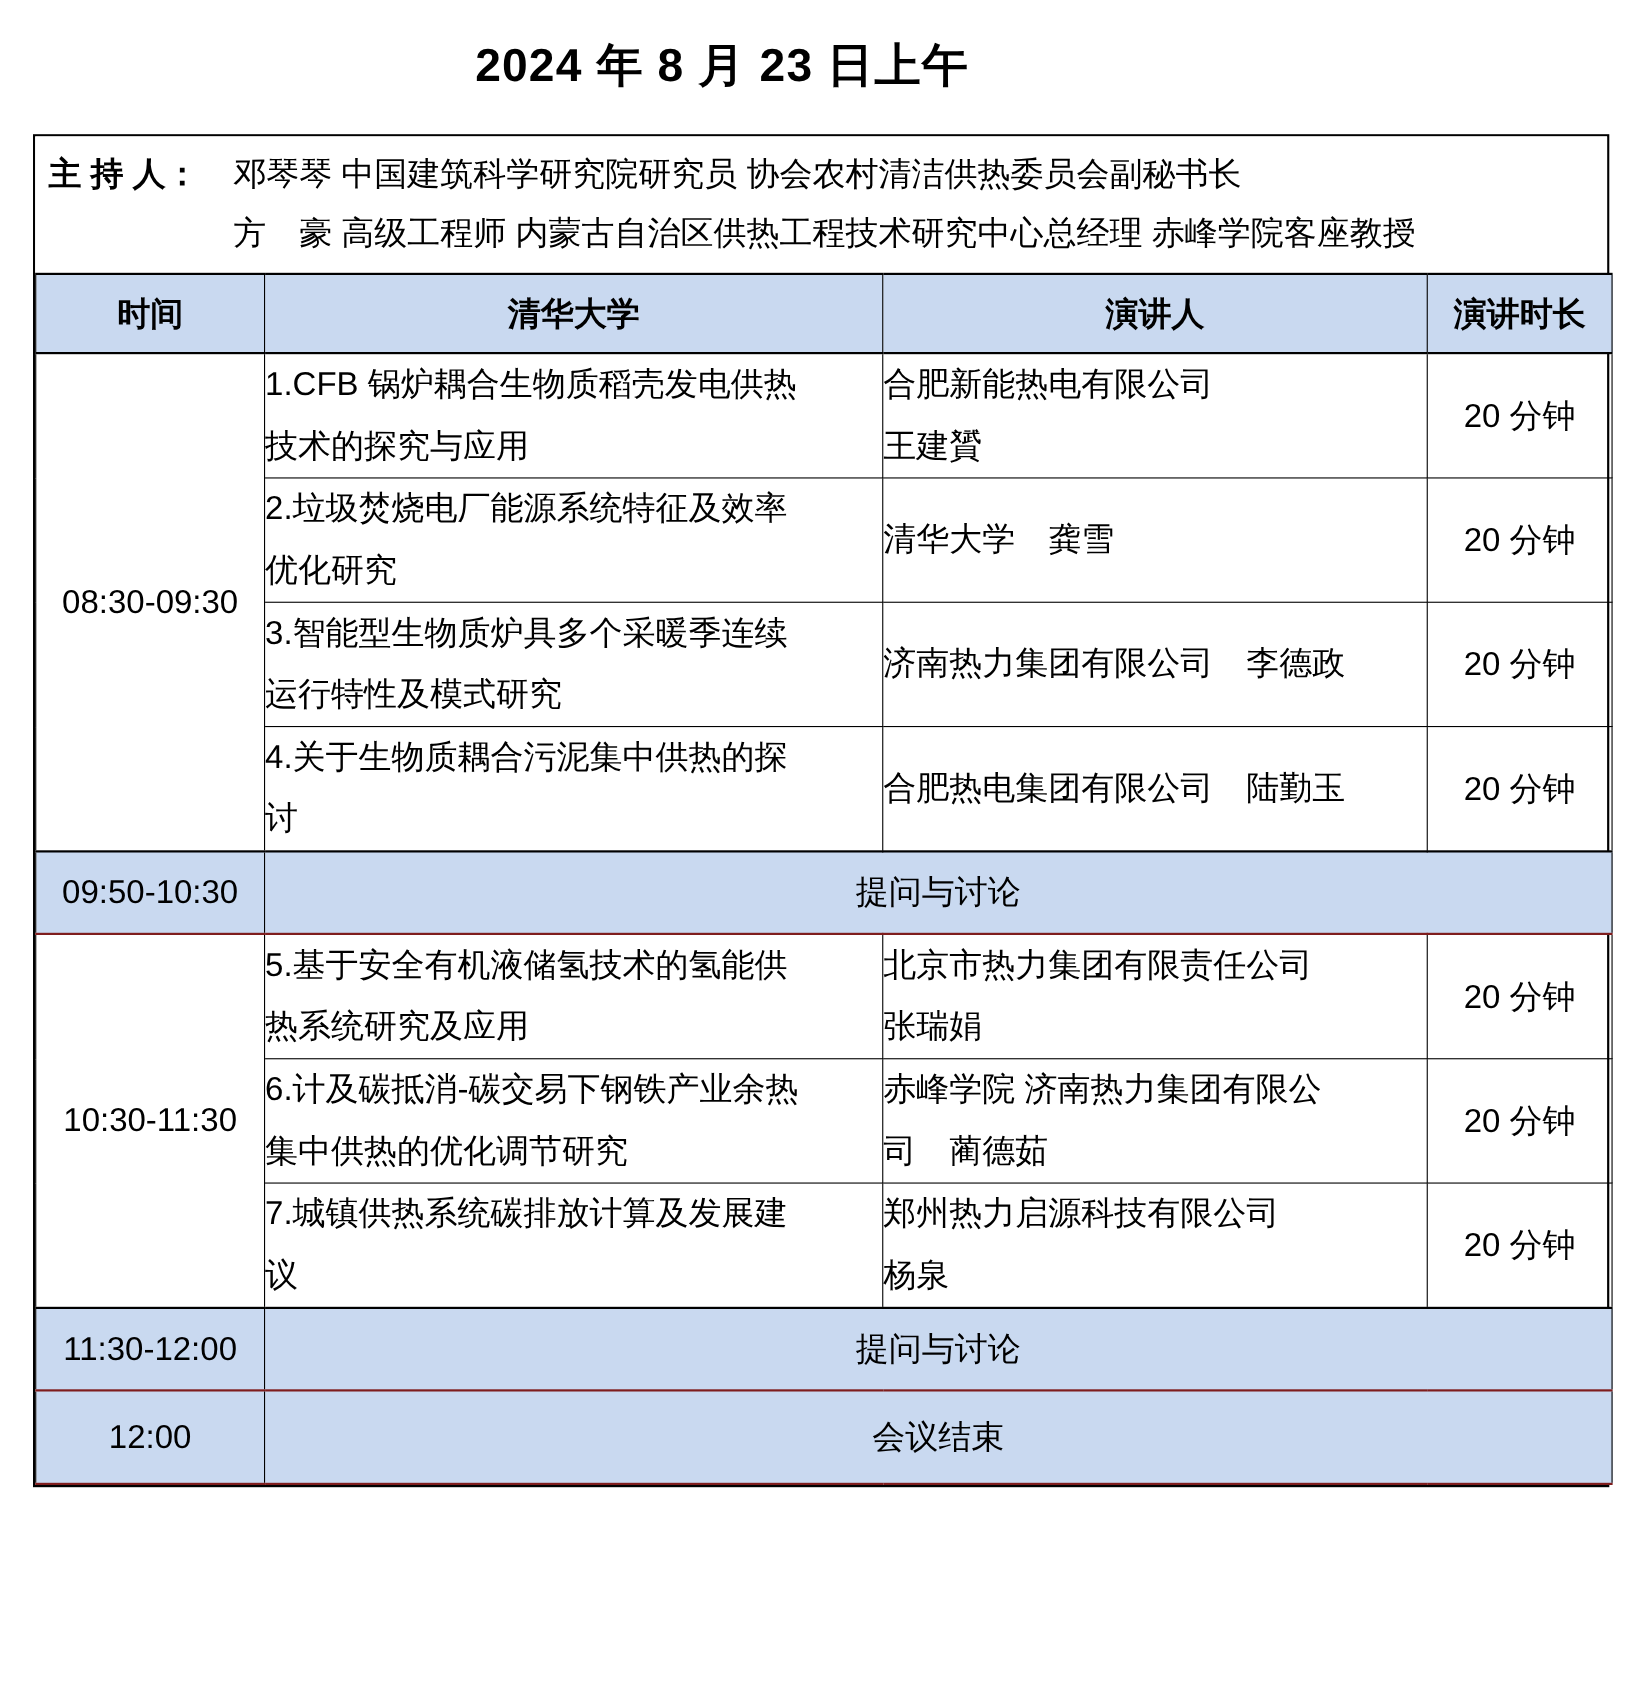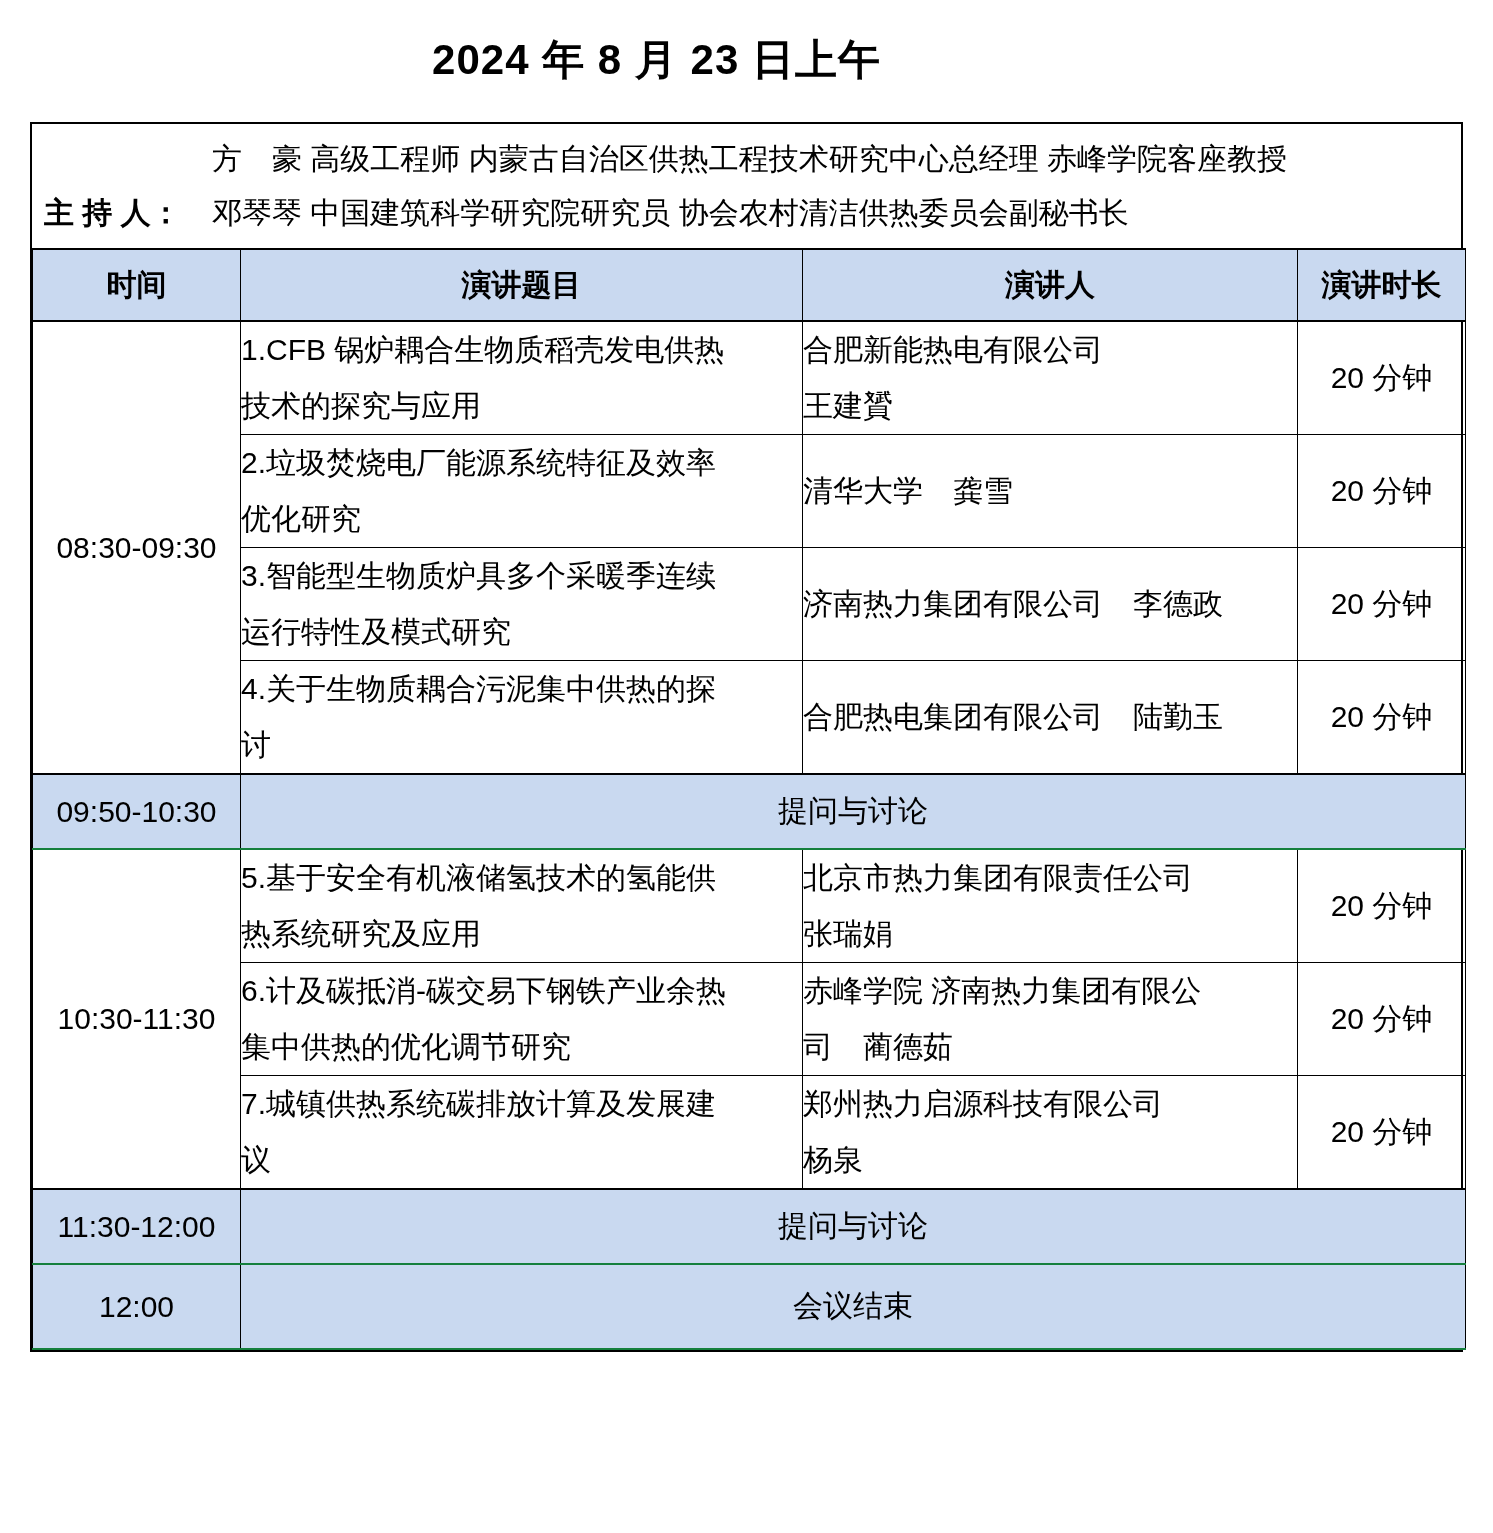--- a/index.html
+++ b/index.html
@@ -92,57 +92,57 @@
     text-align: left;
     padding: 0 16px;
     line-height: 56px;
     white-space: pre-line;
   }
   td.c-dur { text-align: center; margin-top: 33px; }
   tr.blue-row td {
     background: #C9D9F0;
     text-align: center;
     border-top: 2px solid #000;
-    border-bottom: 2px solid #15803d;
+    border-bottom: 2px solid #7f1d1d;
   }
   tr.blue-row { height: 75px; }
   tr.end-row { height: 85px; }
 </style>
 </head>
 <body>
 
 <div class="page">
 
   <div class="page-title">2024 年 8 月 23 日上午</div>
 
   <div class="doc">
 
 
     <div class="hosts">
       <div class="host-line">
+        <span class="host-label">主 持 人：</span>
+        <span class="host-text">邓琴琴 中国建筑科学研究院研究员 协会农村清洁供热委员会副秘书长</span>
+      </div>
+      <div class="host-line">
         <span class="host-label"></span>
         <span class="host-text">方　豪 高级工程师 内蒙古自治区供热工程技术研究中心总经理 赤峰学院客座教授</span>
-      </div>
-      <div class="host-line">
-        <span class="host-label">主 持 人：</span>
-        <span class="host-text">邓琴琴 中国建筑科学研究院研究员 协会农村清洁供热委员会副秘书长</span>
       </div>
     </div>
 
     <table class="agenda">
       <colgroup>
         <col style="width:208px">
         <col style="width:562px">
         <col style="width:495px">
         <col style="width:168px">
       </colgroup>
       <tbody>
         <tr class="head-row">
           <th>时间</th>
-          <th>演讲题目</th>
+          <th>清华大学</th>
           <th>演讲人</th>
           <th>演讲时长</th>
         </tr>
 
         <tr class="talk-row">
           <td class="c-time" rowspan="4">08:30-09:30</td>
           <td class="c-title">1.CFB 锅炉耦合生物质稻壳发电供热
 技术的探究与应用</td>
           <td class="c-speaker">合肥新能热电有限公司
 王建贇</td>

